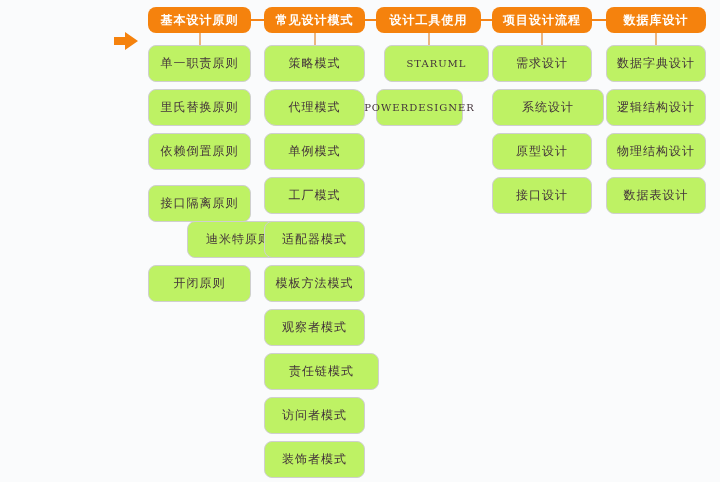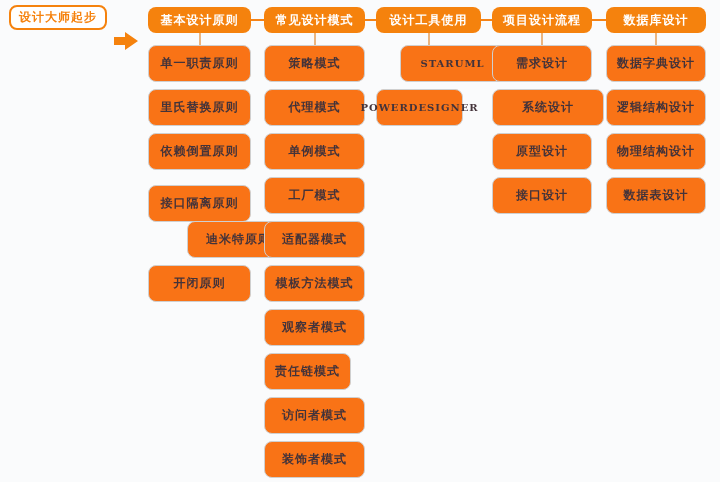--- a/index.html
+++ b/index.html
@@ -45,26 +45,26 @@
     font-weight:bold;
     display:flex;
     align-items:center;
     justify-content:center;
     letter-spacing:1px;
     box-sizing:border-box;
   }
   .node{
     position:absolute;
     height:37px;
-    background:#f97316;
+    background:#bef264;
     border:1px solid #cfcfcf;
     border-radius:8px;
     color:#43333a;
     font-size:12px;
-    font-weight:bold;
+    font-weight:normal;
     display:flex;
     align-items:center;
     justify-content:center;
     letter-spacing:1px;
     box-sizing:border-box;
   }
   .node.latin{
     font-family:"DejaVu Serif","Liberation Serif",serif;
     font-size:10px;
     letter-spacing:1px;
@@ -81,55 +81,52 @@
     top:19px;
     height:2px;
     background:#f58418;
   }
 </style>
 </head>
 <body>
 
 <div id="canvas">
 
-  <div class="root-node">
-    <span>设计大师起步</span>
-  </div>
 
   <svg class="flow-arrow" viewBox="0 0 24 18">
     <polygon points="0,5 11,5 11,0 24,9 11,18 11,13 0,13" fill="#f5820d"></polygon>
   </svg>
 
   <div id="columns">
       <div class="header-node" style="left: 148px; width: 103px;">基本设计原则</div>
       <div class="stub" style="left: 198.5px;"></div>
       <div class="hline" style="left: 251px; width: 13px;"></div>
       <div class="node" style="left: 148px; width: 103px; top: 45px;">单一职责原则</div>
       <div class="node" style="left: 148px; width: 103px; top: 89px;">里氏替换原则</div>
       <div class="node" style="left: 148px; width: 103px; top: 133px;">依赖倒置原则</div>
       <div class="node" style="left: 148px; width: 103px; top: 177px; margin-top: 8px;">接口隔离原则</div>
       <div class="node" style="left: 148px; width: 103px; top: 221px; margin-left: 39px;">迪米特原则</div>
       <div class="node" style="left: 148px; width: 103px; top: 265px;">开闭原则</div>
       <div class="header-node" style="left: 264px; width: 101px;">常见设计模式</div>
       <div class="stub" style="left: 313.5px;"></div>
       <div class="hline" style="left: 365px; width: 11px;"></div>
       <div class="node" style="left: 264px; width: 101px; top: 45px;">策略模式</div>
-      <div class="node" style="left: 264px; width: 101px; top: 89px;">代理模式</div>
+      <div class="node" style="left: 264px; width: 101px; top: 89px; border-radius: 12px;">代理模式</div>
       <div class="node" style="left: 264px; width: 101px; top: 133px;">单例模式</div>
       <div class="node" style="left: 264px; width: 101px; top: 177px;">工厂模式</div>
       <div class="node" style="left: 264px; width: 101px; top: 221px;">适配器模式</div>
       <div class="node" style="left: 264px; width: 101px; top: 265px;">模板方法模式</div>
       <div class="node" style="left: 264px; width: 101px; top: 309px;">观察者模式</div>
-      <div class="node" style="left: 264px; width: 87px; top: 353px;">责任链模式</div>
+      <div class="node" style="left: 264px; width: 115px; top: 353px;">责任链模式</div>
       <div class="node" style="left: 264px; width: 101px; top: 397px;">访问者模式</div>
       <div class="node" style="left: 264px; width: 101px; top: 441px;">装饰者模式</div>
       <div class="header-node" style="left: 376px; width: 105px;">设计工具使用</div>
       <div class="stub" style="left: 427.5px;"></div>
       <div class="hline" style="left: 481px; width: 11px;"></div>
-      <div class="node latin" style="left: 400px; width: 105px; top: 45px;">STARUML</div>
+      <div class="node latin" style="left: 384px; width: 105px; top: 45px;">STARUML</div>
       <div class="node latin" style="left: 376px; width: 87px; top: 89px;">POWERDESIGNER</div>
       <div class="header-node" style="left: 492px; width: 100px;">项目设计流程</div>
       <div class="stub" style="left: 541px;"></div>
       <div class="hline" style="left: 592px; width: 14px;"></div>
       <div class="node" style="left: 492px; width: 100px; top: 45px;">需求设计</div>
       <div class="node" style="left: 492px; width: 112px; top: 89px;">系统设计</div>
       <div class="node" style="left: 492px; width: 100px; top: 133px;">原型设计</div>
       <div class="node" style="left: 492px; width: 100px; top: 177px;">接口设计</div>
       <div class="header-node" style="left: 606px; width: 100px;">数据库设计</div>
       <div class="stub" style="left: 655px;"></div>

